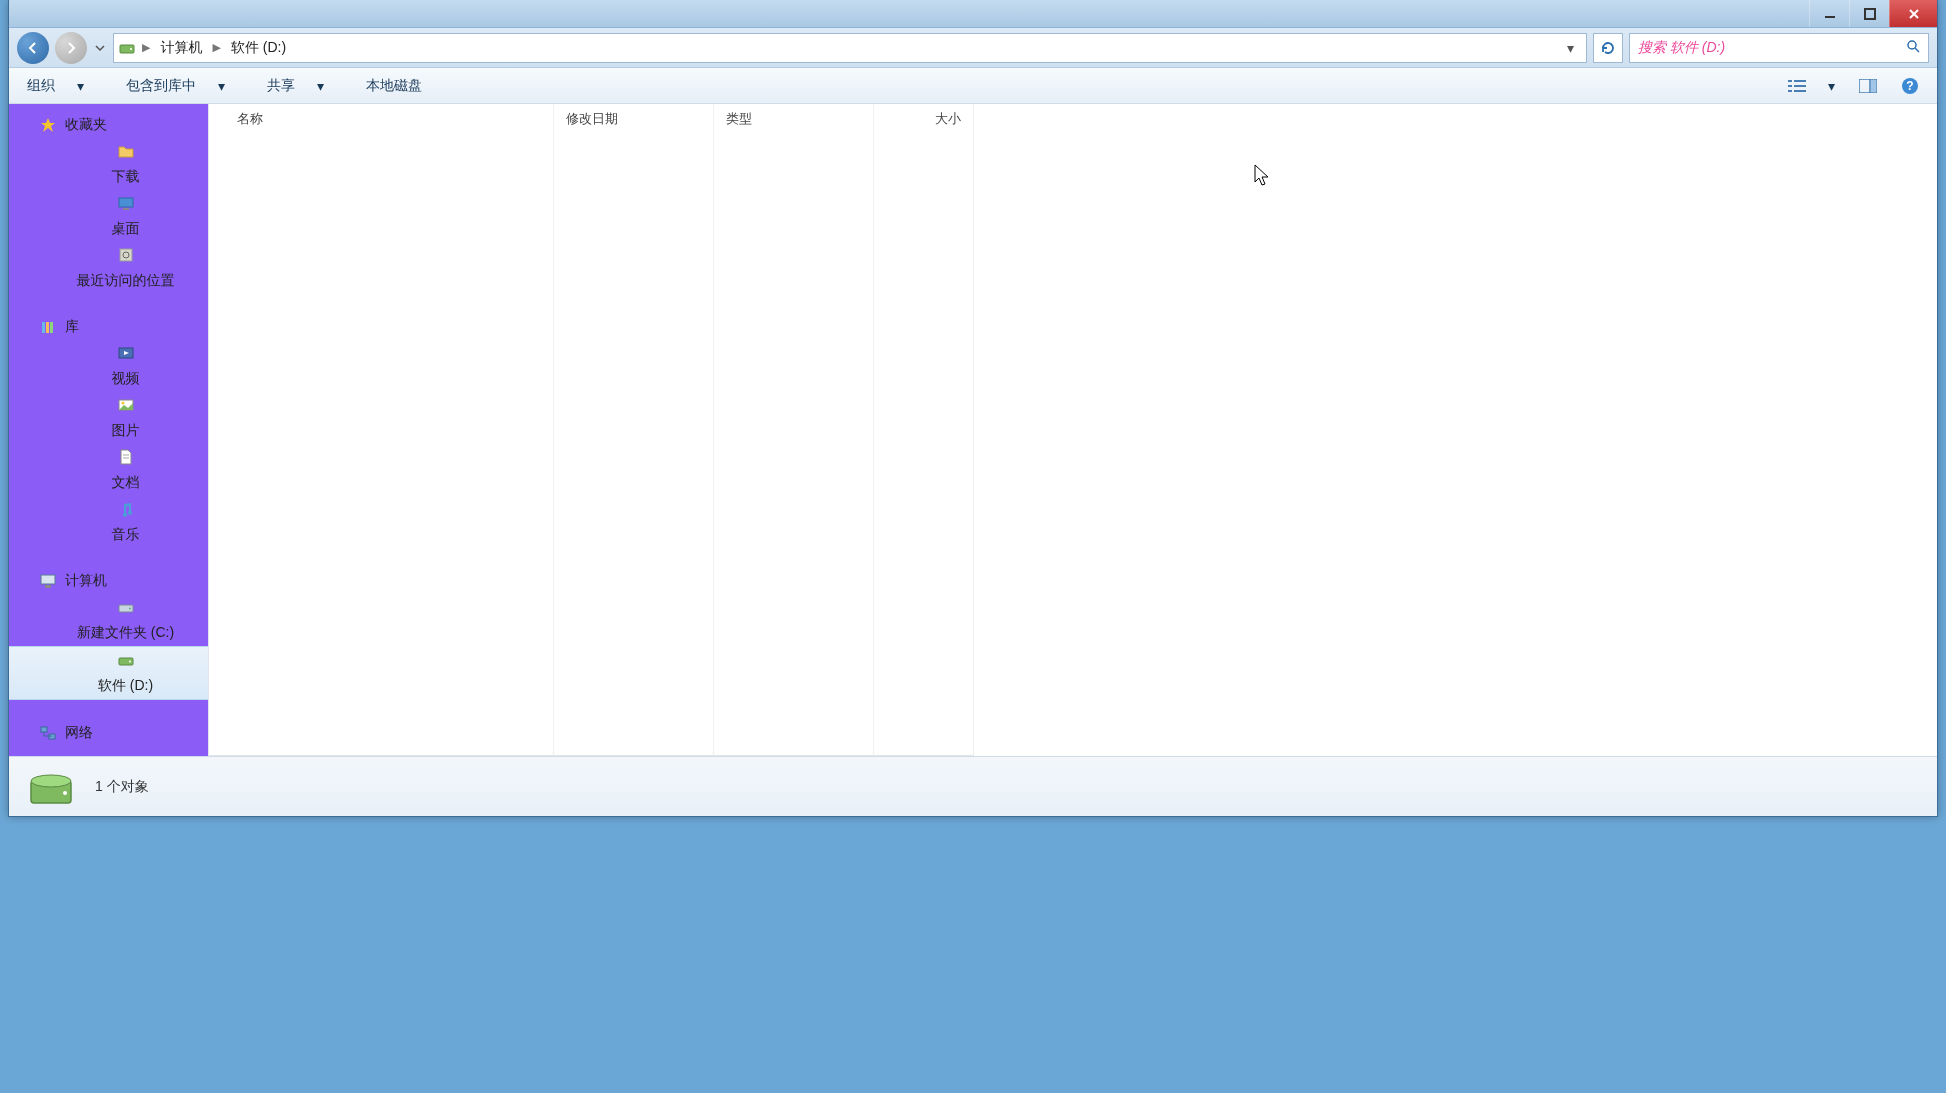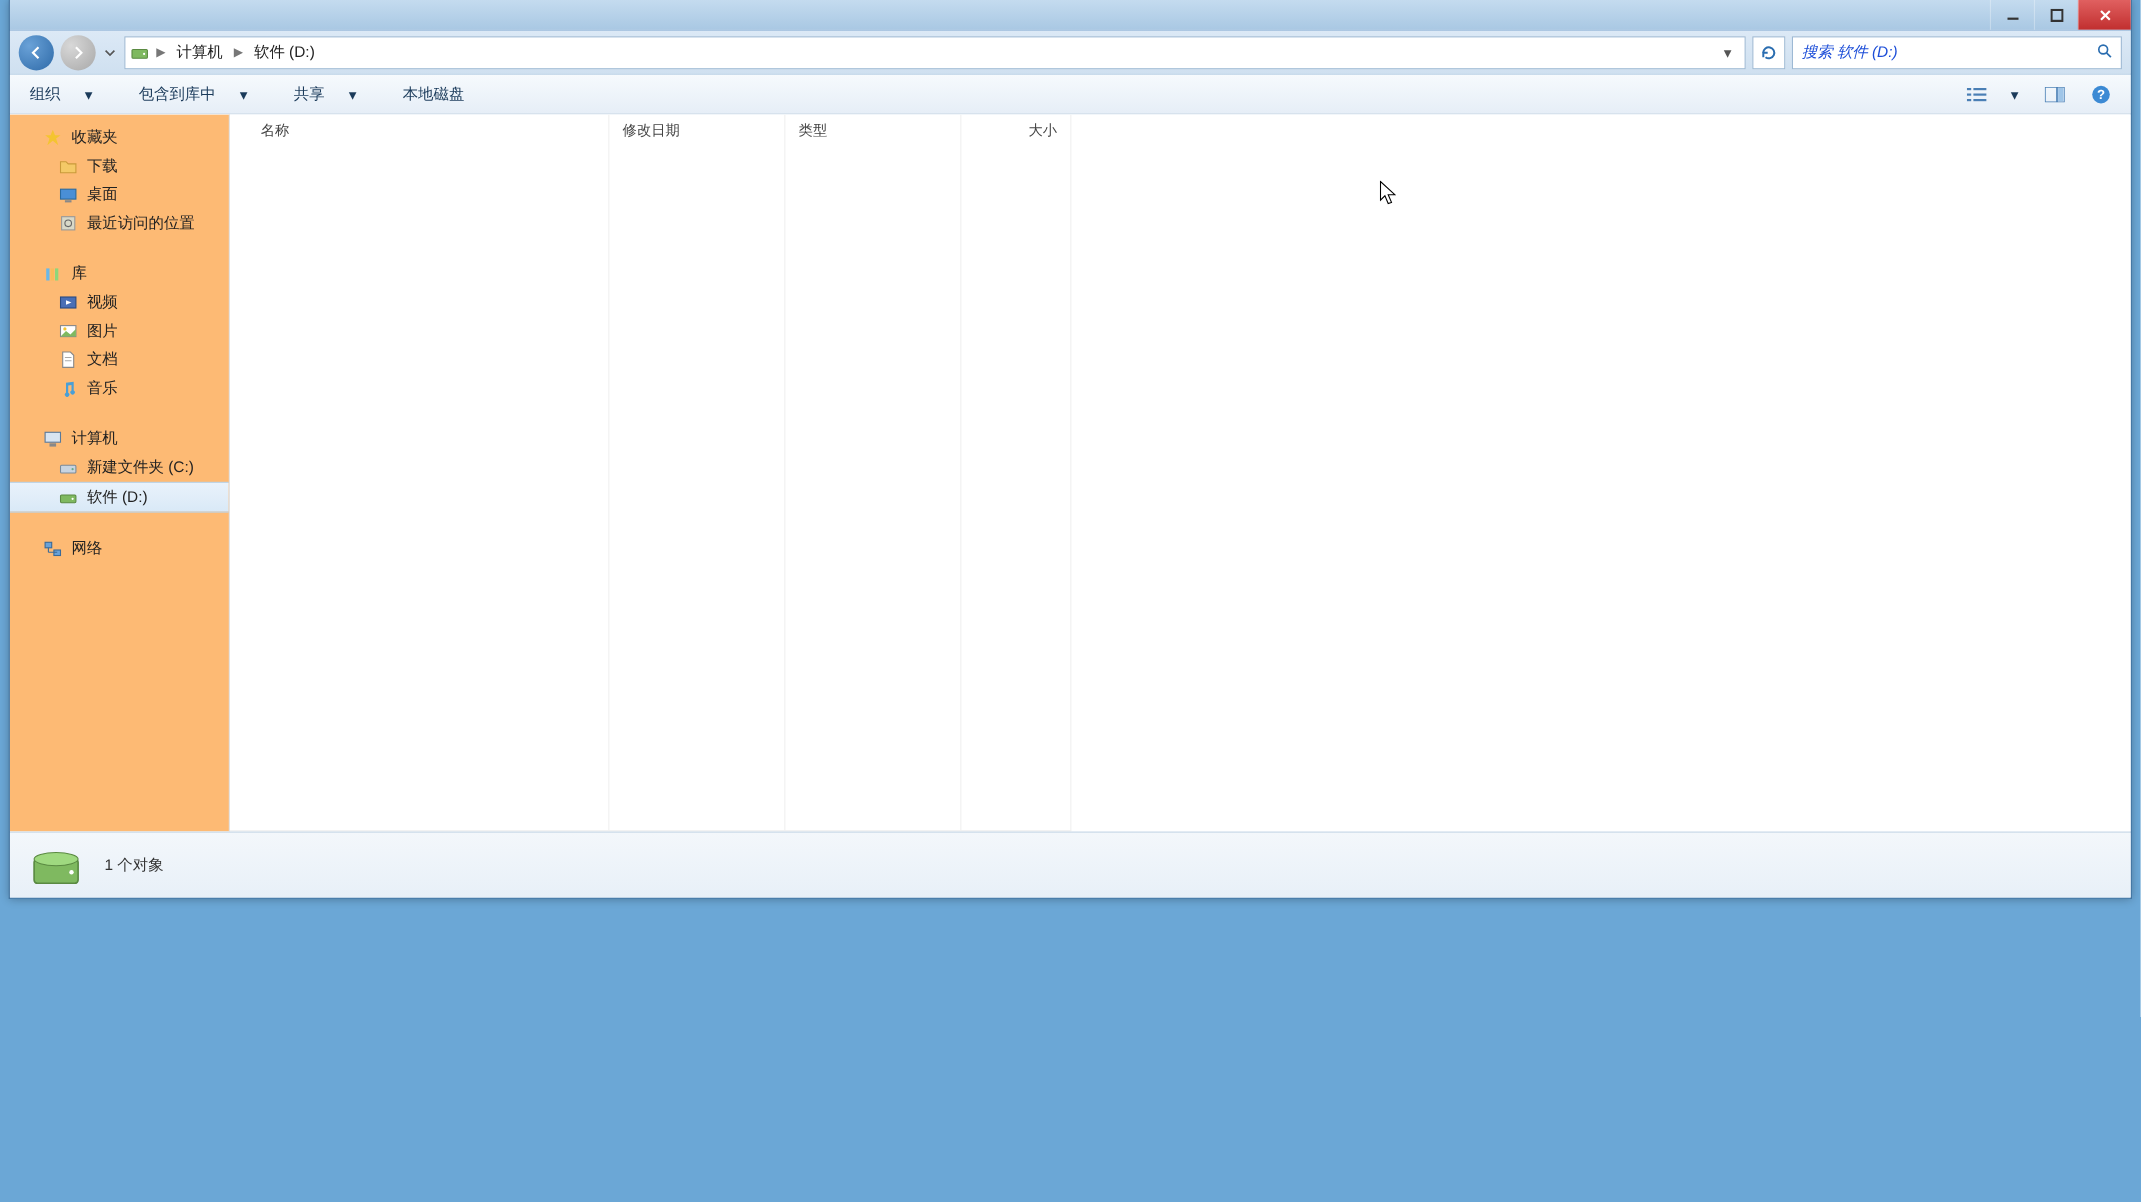--- a/index.html
+++ b/index.html
@@ -96,21 +96,21 @@
   border: 1px solid #9db9d4;
   display: flex; align-items: center; justify-content: center;
   cursor: pointer;
 }
 .search-box {
   width: 300px; height: 30px;
   background: #fff;
   border: 1px solid #9db9d4;
   display: flex; align-items: center;
   padding: 0 8px;
-  color: #1d4ed8;
+  color: #ec4899;
   font-style: italic;
 }
 .search-box .mag {
   margin-left: auto;
   cursor: pointer;
 }
 .toolbar {
   height: 36px;
   background: linear-gradient(#f6fafd, #e6eef7);
   border-bottom: 1px solid #d0dde9;
@@ -128,34 +128,34 @@
 .tb-spacer { flex: 1; }
 .tb-right { display: flex; align-items: center; gap: 12px; }
 .content {
   flex: 1;
   display: flex;
   background: #fff;
   overflow: hidden;
 }
 .sidebar {
   width: 200px;
-  background: #fdba74;
+  background: #8b5cf6;
   border-right: 1px solid #e0e6ec;
   padding: 8px 0;
   overflow: auto;
 }
 .tree-group { margin-bottom: 20px; }
 .tree-item {
   display: flex; align-items: center; gap: 8px;
   padding: 4px 10px 4px 30px;
   cursor: pointer;
   color: #222;
 }
 .tree-item.header { padding-left: 30px; font-weight: normal; }
-.tree-item.child { padding-left: 44px; }
+.tree-item.child { padding-left: 44px; flex-direction: column; }
 .tree-item.selected {
   background: linear-gradient(#e9f2fb, #d9e9f7);
   border: 1px solid #b8d6f0;
   border-left: none; border-right: none;
 }
 .ico { width: 18px; height: 18px; display: inline-flex; align-items: center; justify-content: center; }
 .files {
   flex: 1;
   display: flex;
   flex-direction: row;

